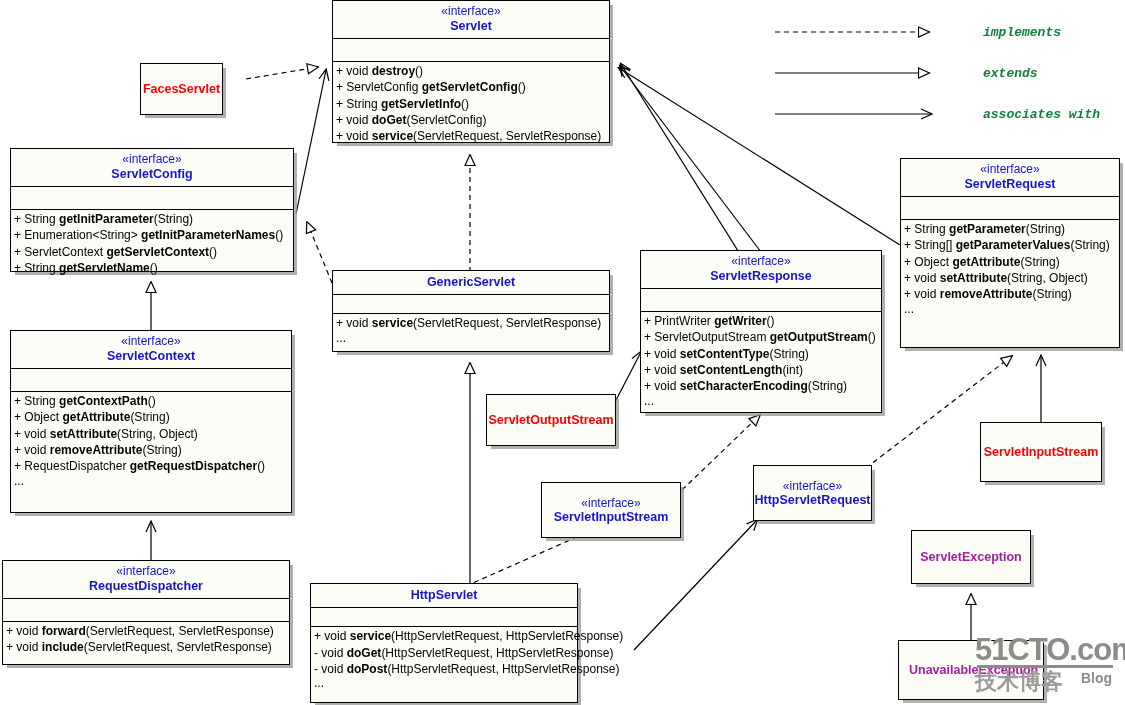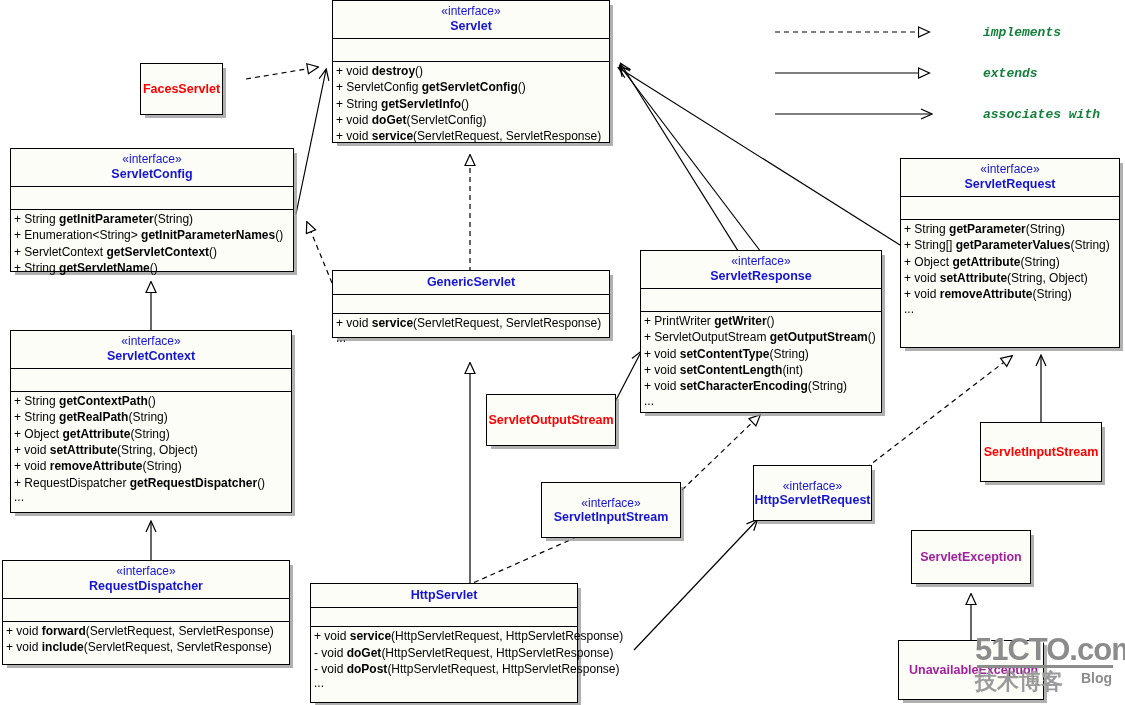--- a/index.html
+++ b/index.html
@@ -216,42 +216,41 @@
   </div>
 
   <div class="uml" id="box-servletcontext" style="left:10px;top:330px;width:282px;height:183px;">
     <div class="hdr">
       <span class="guillemet">«interface»</span>
       <span>ServletContext</span>
     </div>
     <div class="sep attrs"></div>
     <div class="sep ops">
       <div class="op"><span>+</span> <span>String </span><b>getContextPath</b><span>()</span></div>
-      <div class="op"><span>+</span> <span>String </span><b>getRealPath</b><span>(String)</span></div>
       <div class="op"><span>+</span> <span>Object </span><b>getAttribute</b><span>(String)</span></div>
       <div class="op"><span>+</span> <span>void </span><b>setAttribute</b><span>(String, Object)</span></div>
       <div class="op"><span>+</span> <span>void </span><b>removeAttribute</b><span>(String)</span></div>
       <div class="op"><span>+</span> <span>RequestDispatcher </span><b>getRequestDispatcher</b><span>()</span></div>
       <div class="ell">...</div>
     </div>
   </div>
 
   <div class="uml" id="box-requestdispatcher" style="left:2px;top:560px;width:288px;height:105px;">
     <div class="hdr">
       <span class="guillemet">«interface»</span>
       <span>RequestDispatcher</span>
     </div>
     <div class="sep attrs"></div>
     <div class="sep ops">
       <div class="op"><span>+</span> <span>void </span><b>forward</b><span>(ServletRequest, ServletResponse)</span></div>
       <div class="op"><span>+</span> <span>void </span><b>include</b><span>(ServletRequest, ServletResponse)</span></div>
     </div>
   </div>
 
-  <div class="uml" id="box-genericservlet" style="left:332px;top:270px;width:278px;height:68px;">
+  <div class="uml" id="box-genericservlet" style="left:332px;top:270px;width:278px;height:82px;">
     <div class="hdr c-green">
       <span>GenericServlet</span>
     </div>
     <div class="sep attrs" style="height:18px;"></div>
     <div class="sep ops">
       <div class="op"><span>+</span> <span>void </span><b>service</b><span>(ServletRequest, ServletResponse)</span></div>
       <div class="ell">...</div>
     </div>
   </div>
 

